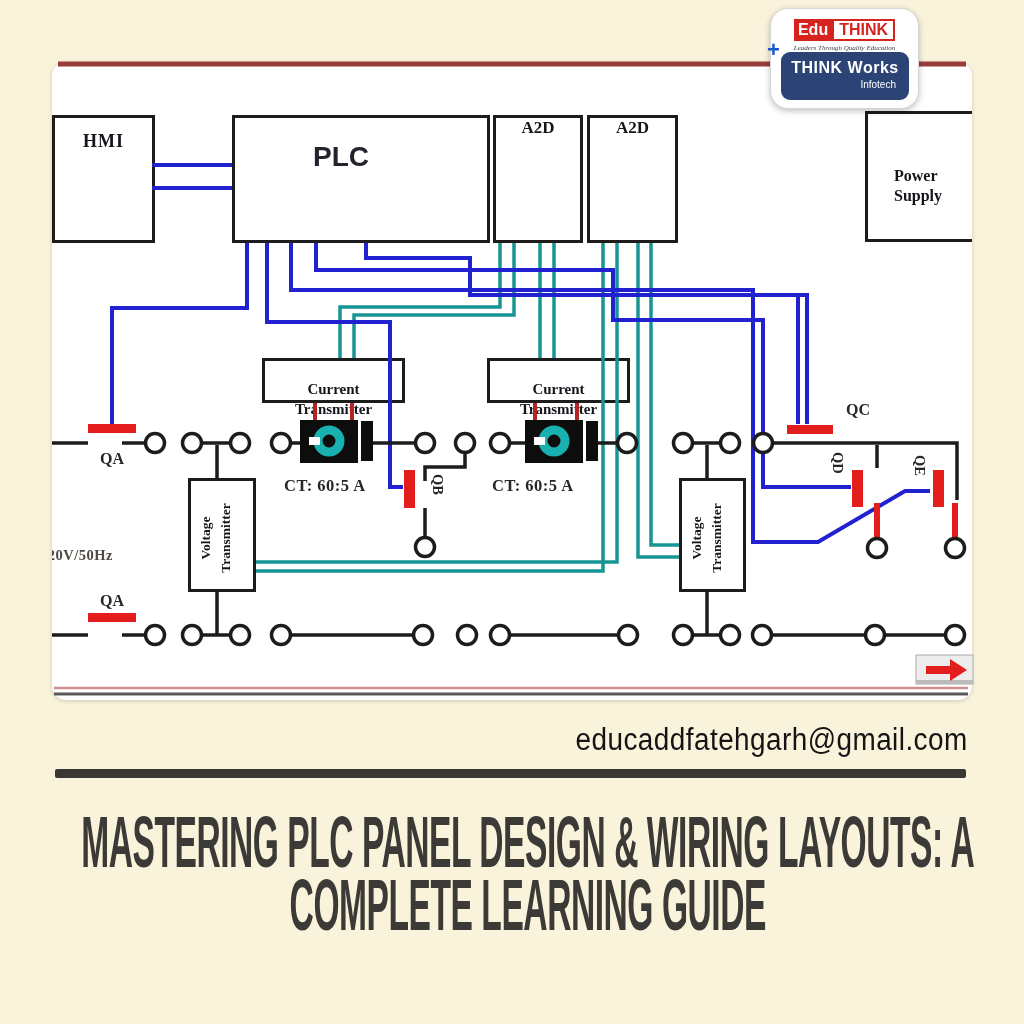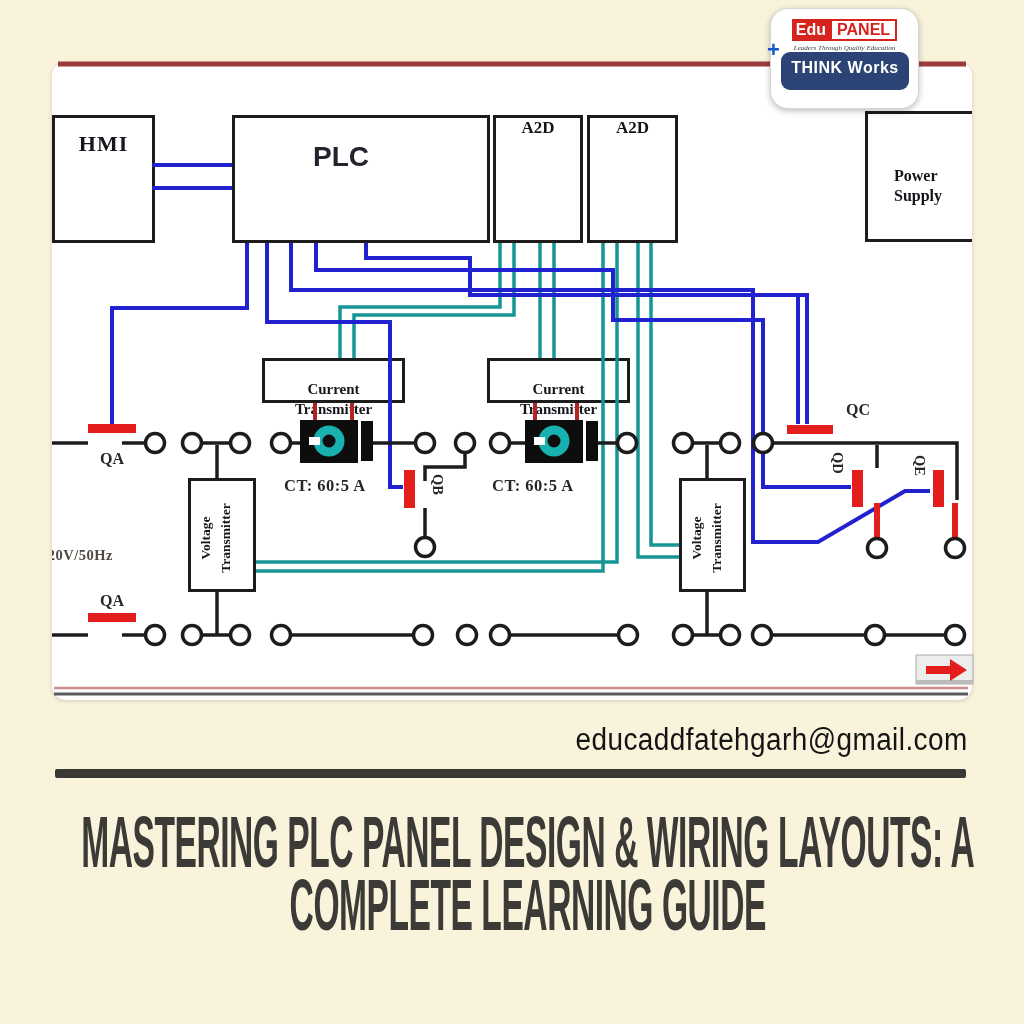--- a/index.html
+++ b/index.html
@@ -15,21 +15,21 @@
     box-shadow:0 1px 4px rgba(0,0,0,.18);z-index:1;
   }
   .block{
     position:absolute;background:#fff;border:3px solid var(--ink,#1c1c1c);
     box-sizing:border-box;font-family:"Liberation Serif",serif;font-weight:bold;
     color:#15151c;z-index:2;
   }
   .blk-label{display:block;text-align:center;}
   
   .hmi{left:0;top:53px;width:103px;height:128px;}
-  .hmi .blk-label{padding-top:13px;font-size:22px;letter-spacing:1px;}
+  .hmi .blk-label{padding-top:13px;font-size:18px;letter-spacing:1px;}
   .plc{left:180px;top:53px;width:258px;height:128px;}
   .plc .blk-label{font-family:"Liberation Sans",sans-serif;font-size:28px;padding:23px 40px 0 0;color:#23232e;}
   .a2d1{left:441px;top:53px;width:90px;height:128px;}
   .a2d2{left:535px;top:53px;width:91px;height:128px;}
   .a2d1 .blk-label,.a2d2 .blk-label{padding-top:0;font-size:17px;}
   .ps{left:813px;top:49px;width:160px;height:131px;}
   .ps .blk-label{text-align:left;padding:52px 0 0 26px;font-size:16px;line-height:1.25;width:64px;}
   .ctx1{left:210px;top:296px;width:143px;height:45px;}
   .ctx2{left:435px;top:296px;width:143px;height:45px;}
   .ctx-inner{width:102px;margin:18px auto 0;text-align:center;font-size:15px;line-height:1.35;}
@@ -59,24 +59,24 @@
   .rstub{fill:var(--dark_red,#b32424);}
   
   .logo-card{position:absolute;left:770px;top:8px;width:147px;height:99px;z-index:30;
     background:#fff;border:1px solid #d6d6d6;border-radius:18px;
     box-shadow:0 2px 6px rgba(0,0,0,.25);}
   .brand-row{display:flex;justify-content:center;margin-top:10px;font-weight:bold;font-size:16px;line-height:1;border-radius:8px;}
   .brand-left{background:var(--logo_red,#d7231e);color:#fff;padding:3px 4px;}
   .brand-right{color:var(--logo_red,#d7231e);border:2px solid var(--logo_red,#d7231e);padding:1px 5px;background:#fff;}
   .tagline{font-family:"Liberation Serif",serif;font-style:italic;font-size:7px;color:#3a3a3a;
     text-align:center;margin-top:3px;white-space:nowrap;}
-  .think-box{position:absolute;left:10px;top:43px;width:128px;height:38px;background:var(--navy,#2b4475);
+  .think-box{position:absolute;left:10px;top:43px;width:128px;height:48px;background:var(--navy,#2b4475);
     border-radius:9px;color:#fff;}
   .think-main{text-align:center;font-weight:bold;font-size:16px;margin-top:7px;letter-spacing:.5px;}
-  .think-sub{font-size:10px;font-weight:bold;padding-right:13px;margin-top:12px;}
+  .think-sub{text-align:right;font-size:10px;font-weight:normal;padding-right:13px;margin-top:2px;}
   .logo-plus{position:absolute;left:-4px;top:28px;color:var(--link_blue,#1a56cc);font-size:22px;font-weight:bold;z-index:31;}
   
   .email{position:absolute;right:56px;top:722px;font-size:31px;color:#141414;letter-spacing:.5px;
     transform:scaleX(.9);transform-origin:right center;font-weight:400;z-index:3;}
   .divider{position:absolute;left:55px;top:769px;width:911px;height:9px;background:#3a3835;border-radius:2px;z-index:3;}
   .title-wrap{position:absolute;left:16px;top:810px;width:1024px;display:flex;flex-direction:column;
     align-items:center;z-index:3;color:var(--title,#3b3a36);font-weight:bold;}
   .title-line{font-size:73px;line-height:63px;white-space:nowrap;transform:scaleX(.46);
     transform-origin:center;letter-spacing:-1px;}
 </style>
@@ -241,21 +241,21 @@
     <rect x="916" y="655" width="57" height="29" fill="#ededed" stroke="#aaaaaa" stroke-width="1"></rect>
     <rect x="916" y="680" width="57" height="4" fill="#bbbbbb"></rect>
     <path d="M926,666 h24 v-7 l17,11 -17,11 v-7 h-24 z" fill="var(--red)"></path>
   </g>
 </svg>
 
 <div class="logo-card">
   <span class="logo-plus">+</span>
   <div class="brand-row">
     <span class="brand-left">Edu</span>
-    <span class="brand-right">PANEL</span>
+    <span class="brand-right">THINK</span>
   </div>
   <div class="tagline">Leaders Through Quality Education</div>
   <div class="think-box">
     <div class="think-main">THINK Works</div>
     <div class="think-sub">Infotech</div>
   </div>
 </div>
 
 <div class="email">educaddfatehgarh@gmail.com</div>
 <div class="divider"></div>

